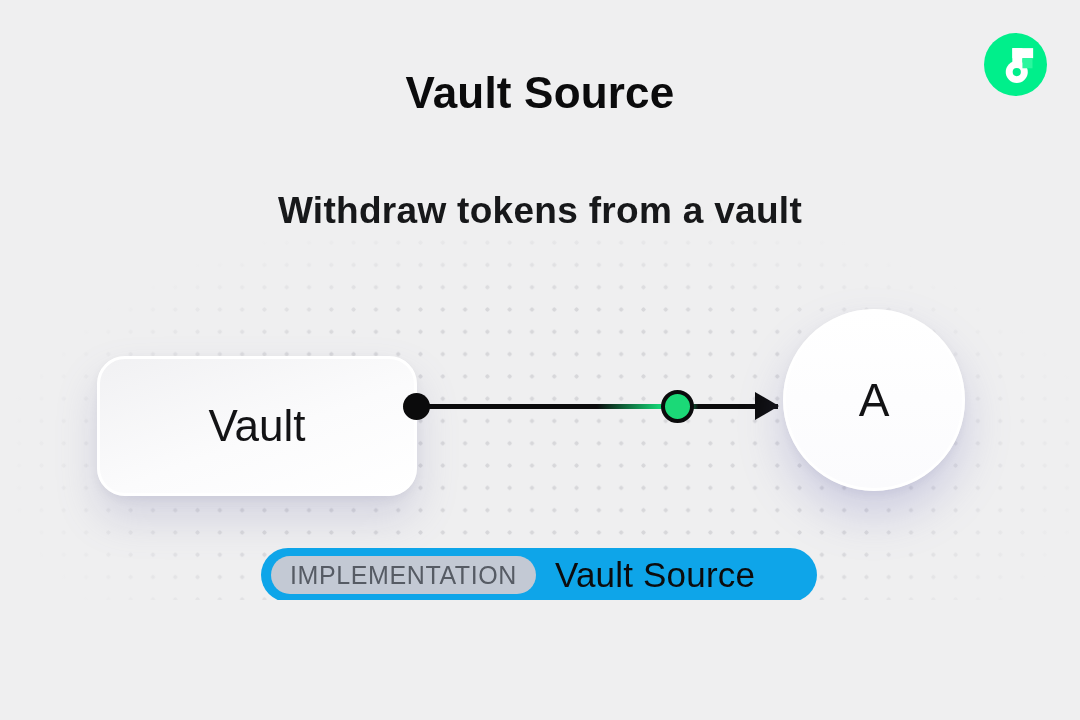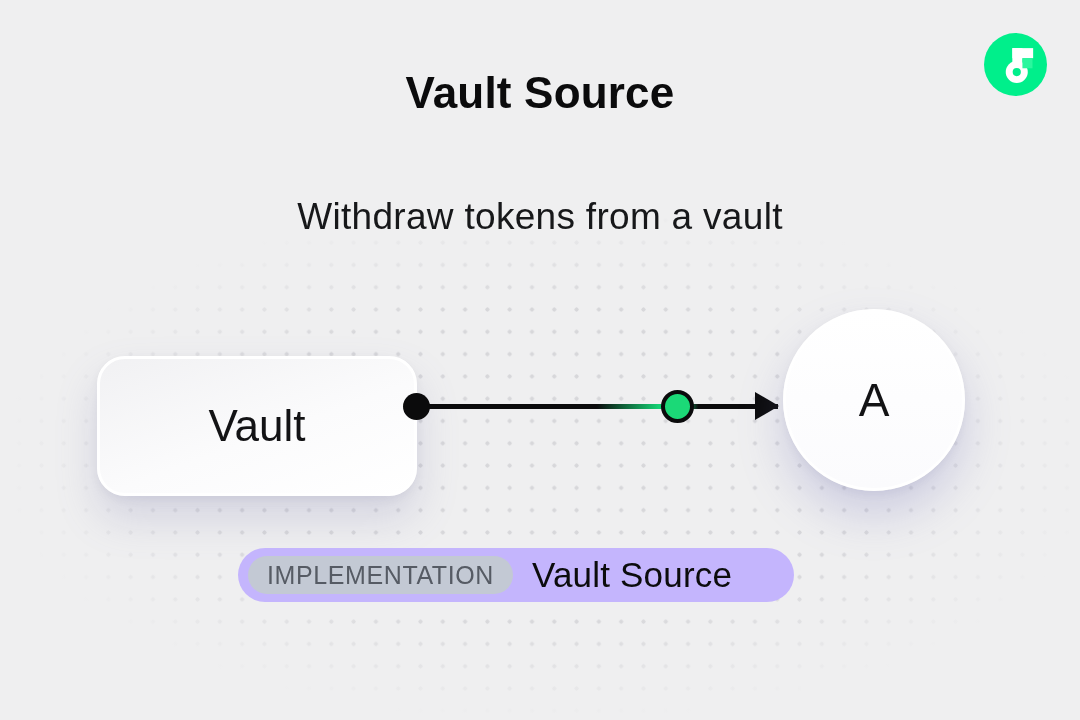--- a/index.html
+++ b/index.html
@@ -4,21 +4,21 @@
 <style>
   html, body { margin: 0; padding: 0; }
   body {
     width: 1080px; height: 720px;
     font-family: "Liberation Sans", sans-serif;
     background: #efeff0;
     overflow: hidden;
   }
   .canvas {
     position: relative;
-    width: 1080px; height: 720px;
+    width: 1080px; height: 600px;
     background: #efeff0;
     overflow: hidden;
   }
   
   .dots {
     position: absolute; inset: 0;
     background-image: radial-gradient(circle, #d7d7da 1.8px, rgba(215,215,218,0) 2.3px);
     background-size: 22.3px 22.3px;
     background-position: 8px 8.5px;
   }
@@ -31,23 +31,23 @@
     position: absolute; left: 984px; top: 33px;
     width: 63px; height: 63px;
   }
   .title {
     position: absolute; left: 0; top: 68px; width: 100%;
     margin: 0; text-align: center;
     font-size: 44px; font-weight: bold; letter-spacing: 0.2px;
     color: #0b0b0c;
   }
   .subtitle {
-    position: absolute; left: 0; top: 196px; width: 100%;
+    position: absolute; left: 0; top: 190px; width: 100%;
     margin: 0; text-align: center;
-    font-size: 37px; font-weight: normal; letter-spacing: 0.3px;
+    font-size: 37px; font-weight: bold; letter-spacing: 0.3px;
     color: #17181a;
   }
   .vault-node {
     position: absolute; left: 97px; top: 356px;
     width: 320px; height: 140px;
     border-radius: 28px;
     background: linear-gradient(160deg, #f1f1f3 0%, #fbfbfc 55%, #ffffff 100%);
     border: 3px solid #ffffff;
     box-sizing: border-box;
     box-shadow: 0 22px 42px rgba(112,112,170,0.22), 0 4px 10px rgba(25,25,55,0.05);
@@ -86,24 +86,24 @@
     box-sizing: border-box;
   }
   .arrowhead {
     position: absolute; left: 755px; top: 392px;
     width: 0; height: 0;
     border-left: 24px solid #0b0b0c;
     border-top: 14.5px solid transparent;
     border-bottom: 14.5px solid transparent;
   }
   .badge {
-    position: absolute; left: 238px; top: 548px;
+    position: absolute; left: 261px; top: 548px;
     width: 556px; height: 54px;
     border-radius: 27px;
-    background: #c4b5fd;
+    background: #0ea5e9;
     display: flex; align-items: center;
     box-sizing: border-box;
     padding-left: 10px;
   }
   .badge-tag {
     height: 38px; line-height: 38px;
     border-radius: 19px;
     background: #c3c9d4;
     color: #565b64;
     font-size: 25px; letter-spacing: 0.6px;

